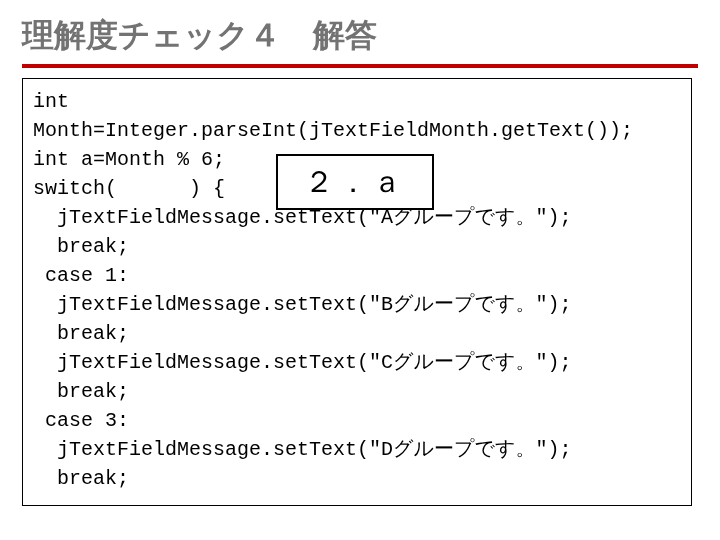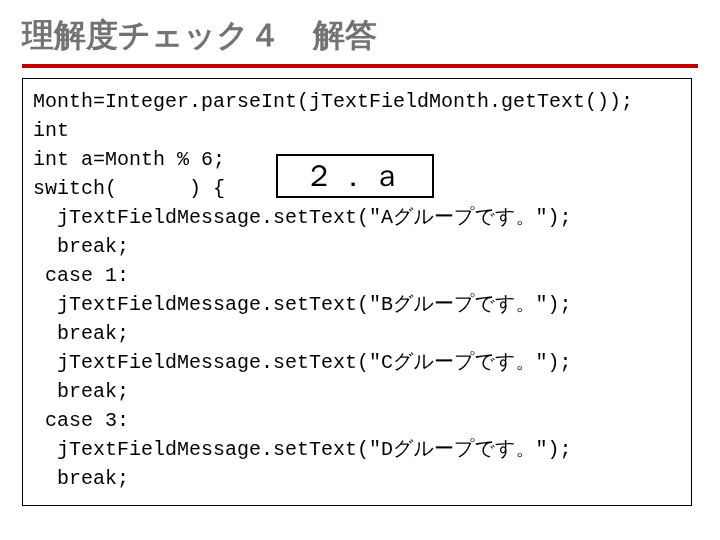--- a/index.html
+++ b/index.html
@@ -33,41 +33,41 @@
     width: 670px;
   }
   .code-line {
     white-space: pre;
   }
   .answer-box {
     position: absolute;
     left: 253px;
     top: 75px;
     width: 158px;
-    height: 44px;
+    height: 56px;
     border: 2px solid #000;
     background: #fff;
     display: flex;
     align-items: center;
     justify-content: center;
     font-family: "MS PGothic", sans-serif;
     font-size: 30px;
     letter-spacing: 4px;
     color: #000;
   }
 </style>
 </head>
 <body>
 
 <div class="slide">
   <div class="title">理解度チェック４　解答</div>
 
   <div class="code-box">
+    <div class="code-line">int</div>
     <div class="code-line">Month=Integer.parseInt(jTextFieldMonth.getText());</div>
-    <div class="code-line">int</div>
     <div class="code-line">int a=Month % 6;</div>
     <div class="code-line">switch(      ) {</div>
     <div class="code-line">  jTextFieldMessage.setText("Aグループです。");</div>
     <div class="code-line">  break;</div>
     <div class="code-line"> case 1:</div>
     <div class="code-line">  jTextFieldMessage.setText("Bグループです。");</div>
     <div class="code-line">  break;</div>
     <div class="code-line">  jTextFieldMessage.setText("Cグループです。");</div>
     <div class="code-line">  break;</div>
     <div class="code-line"> case 3:</div>

